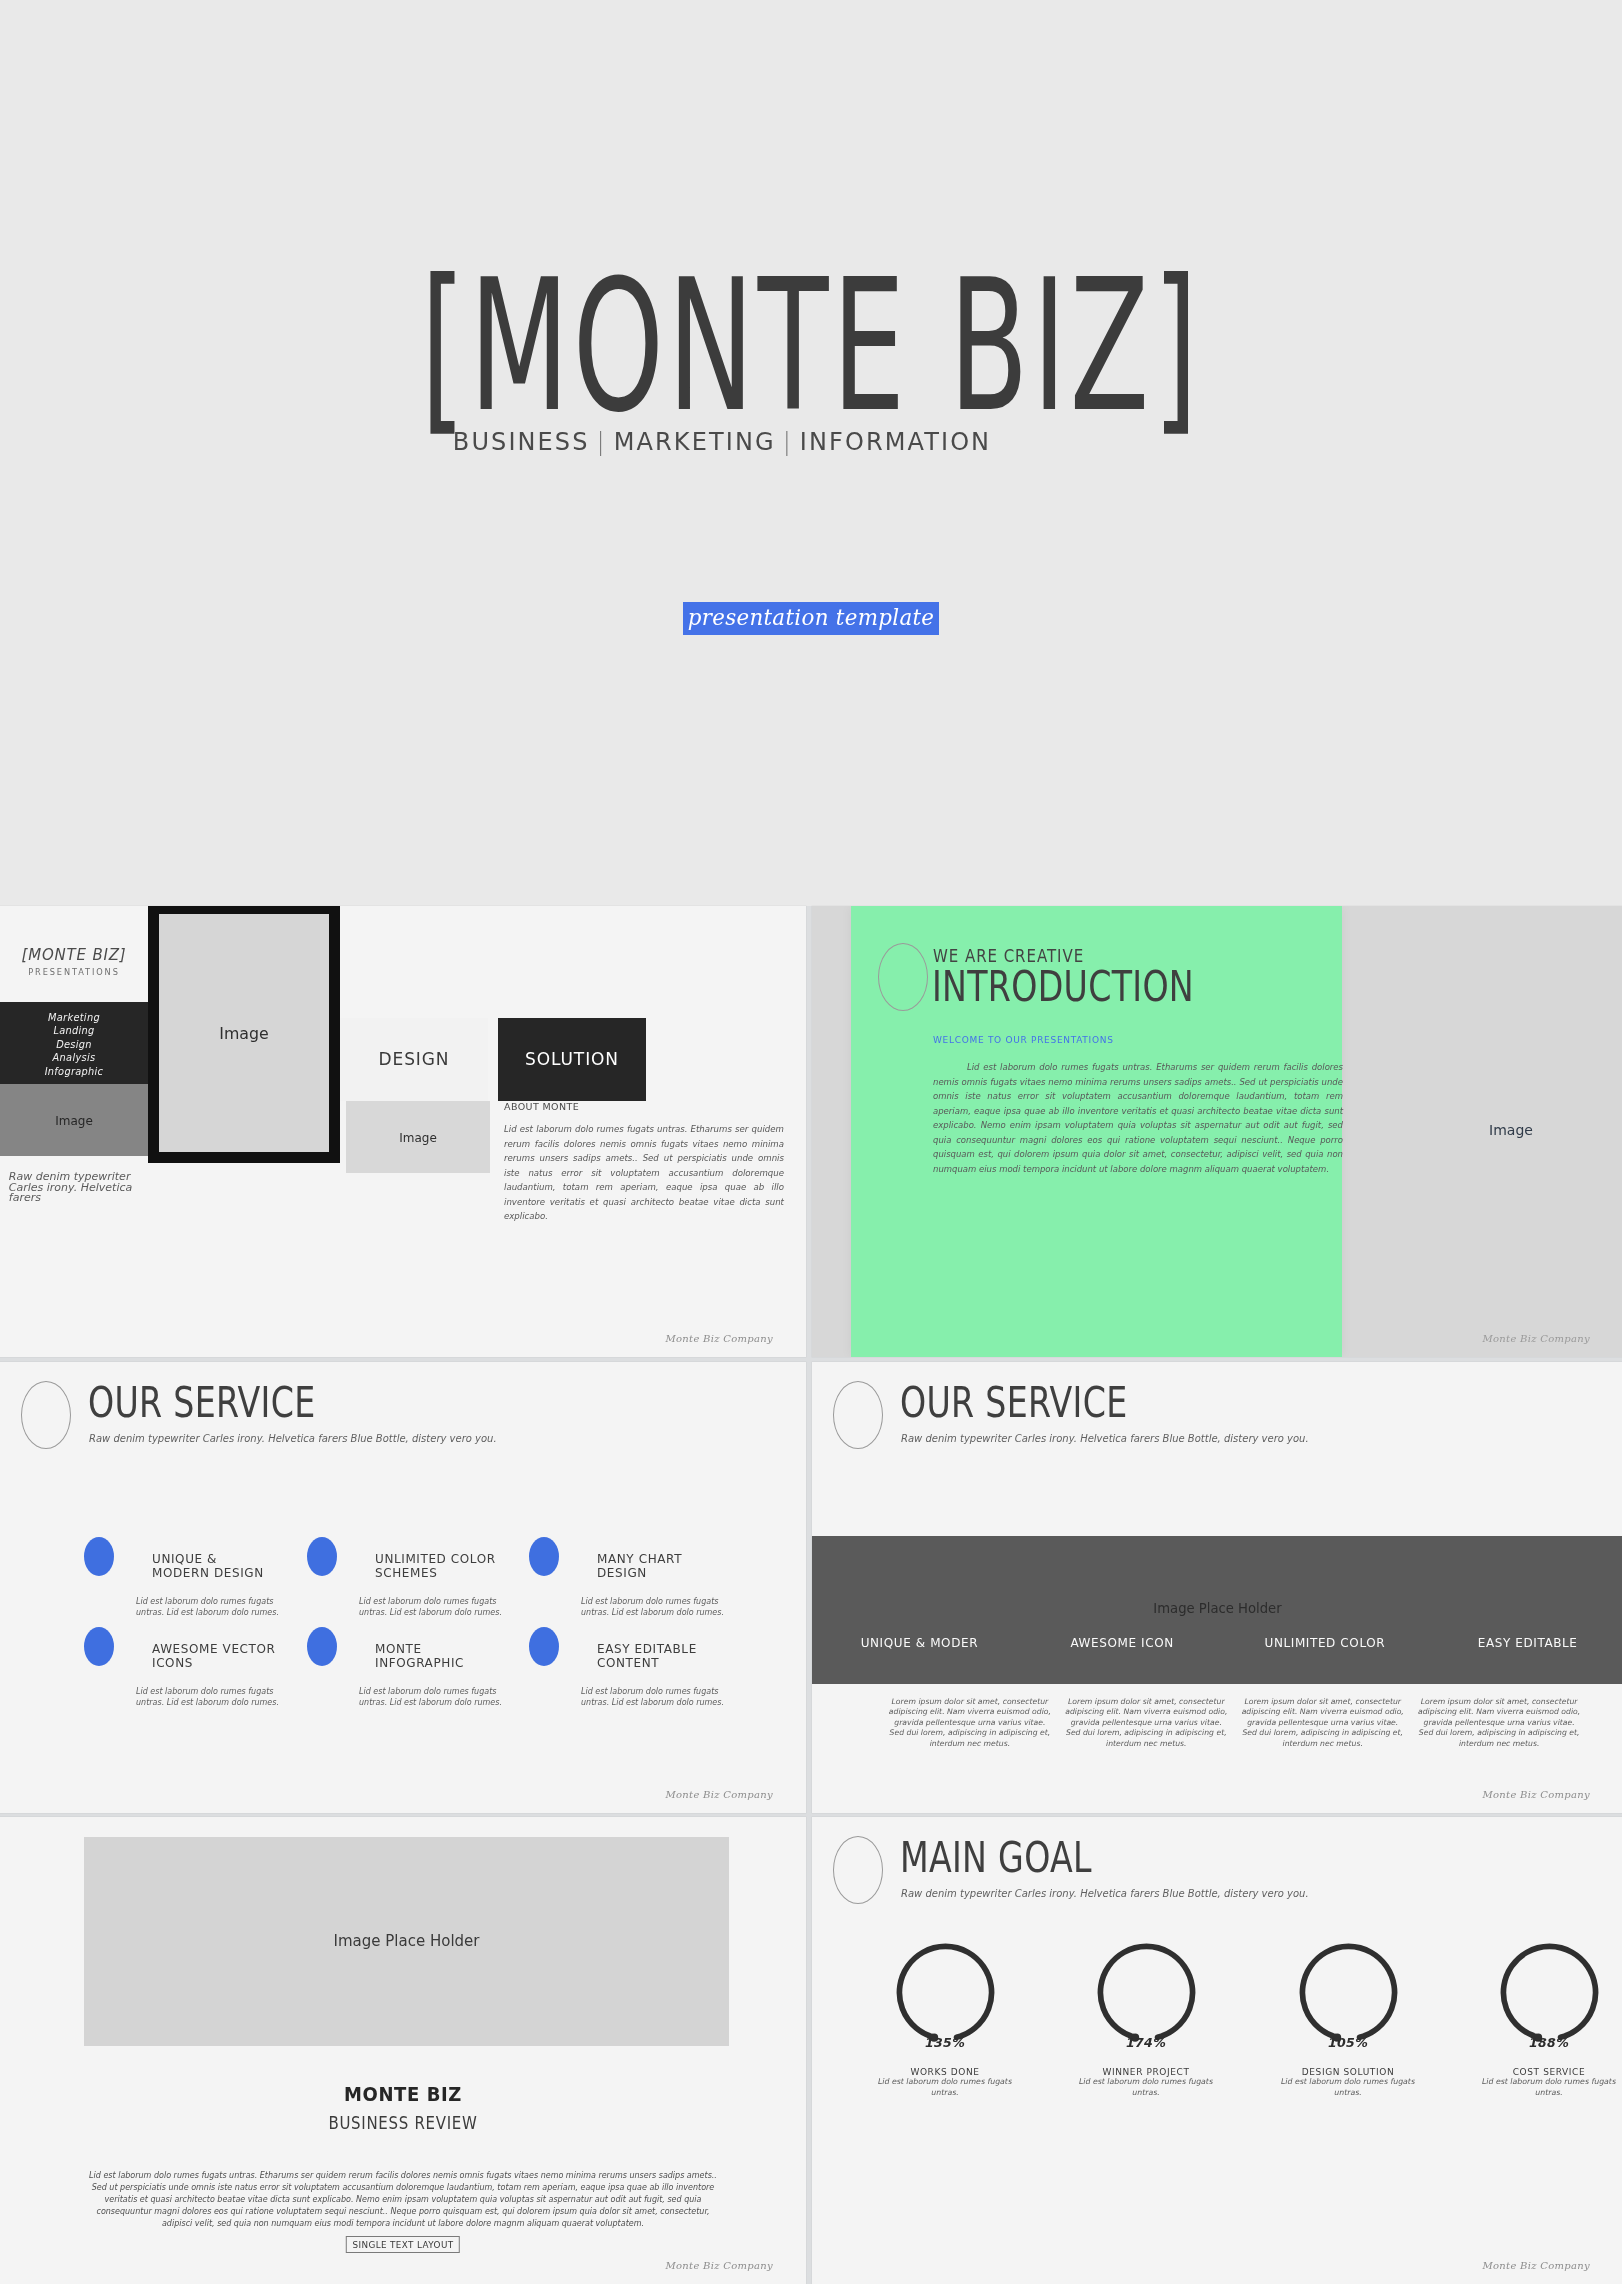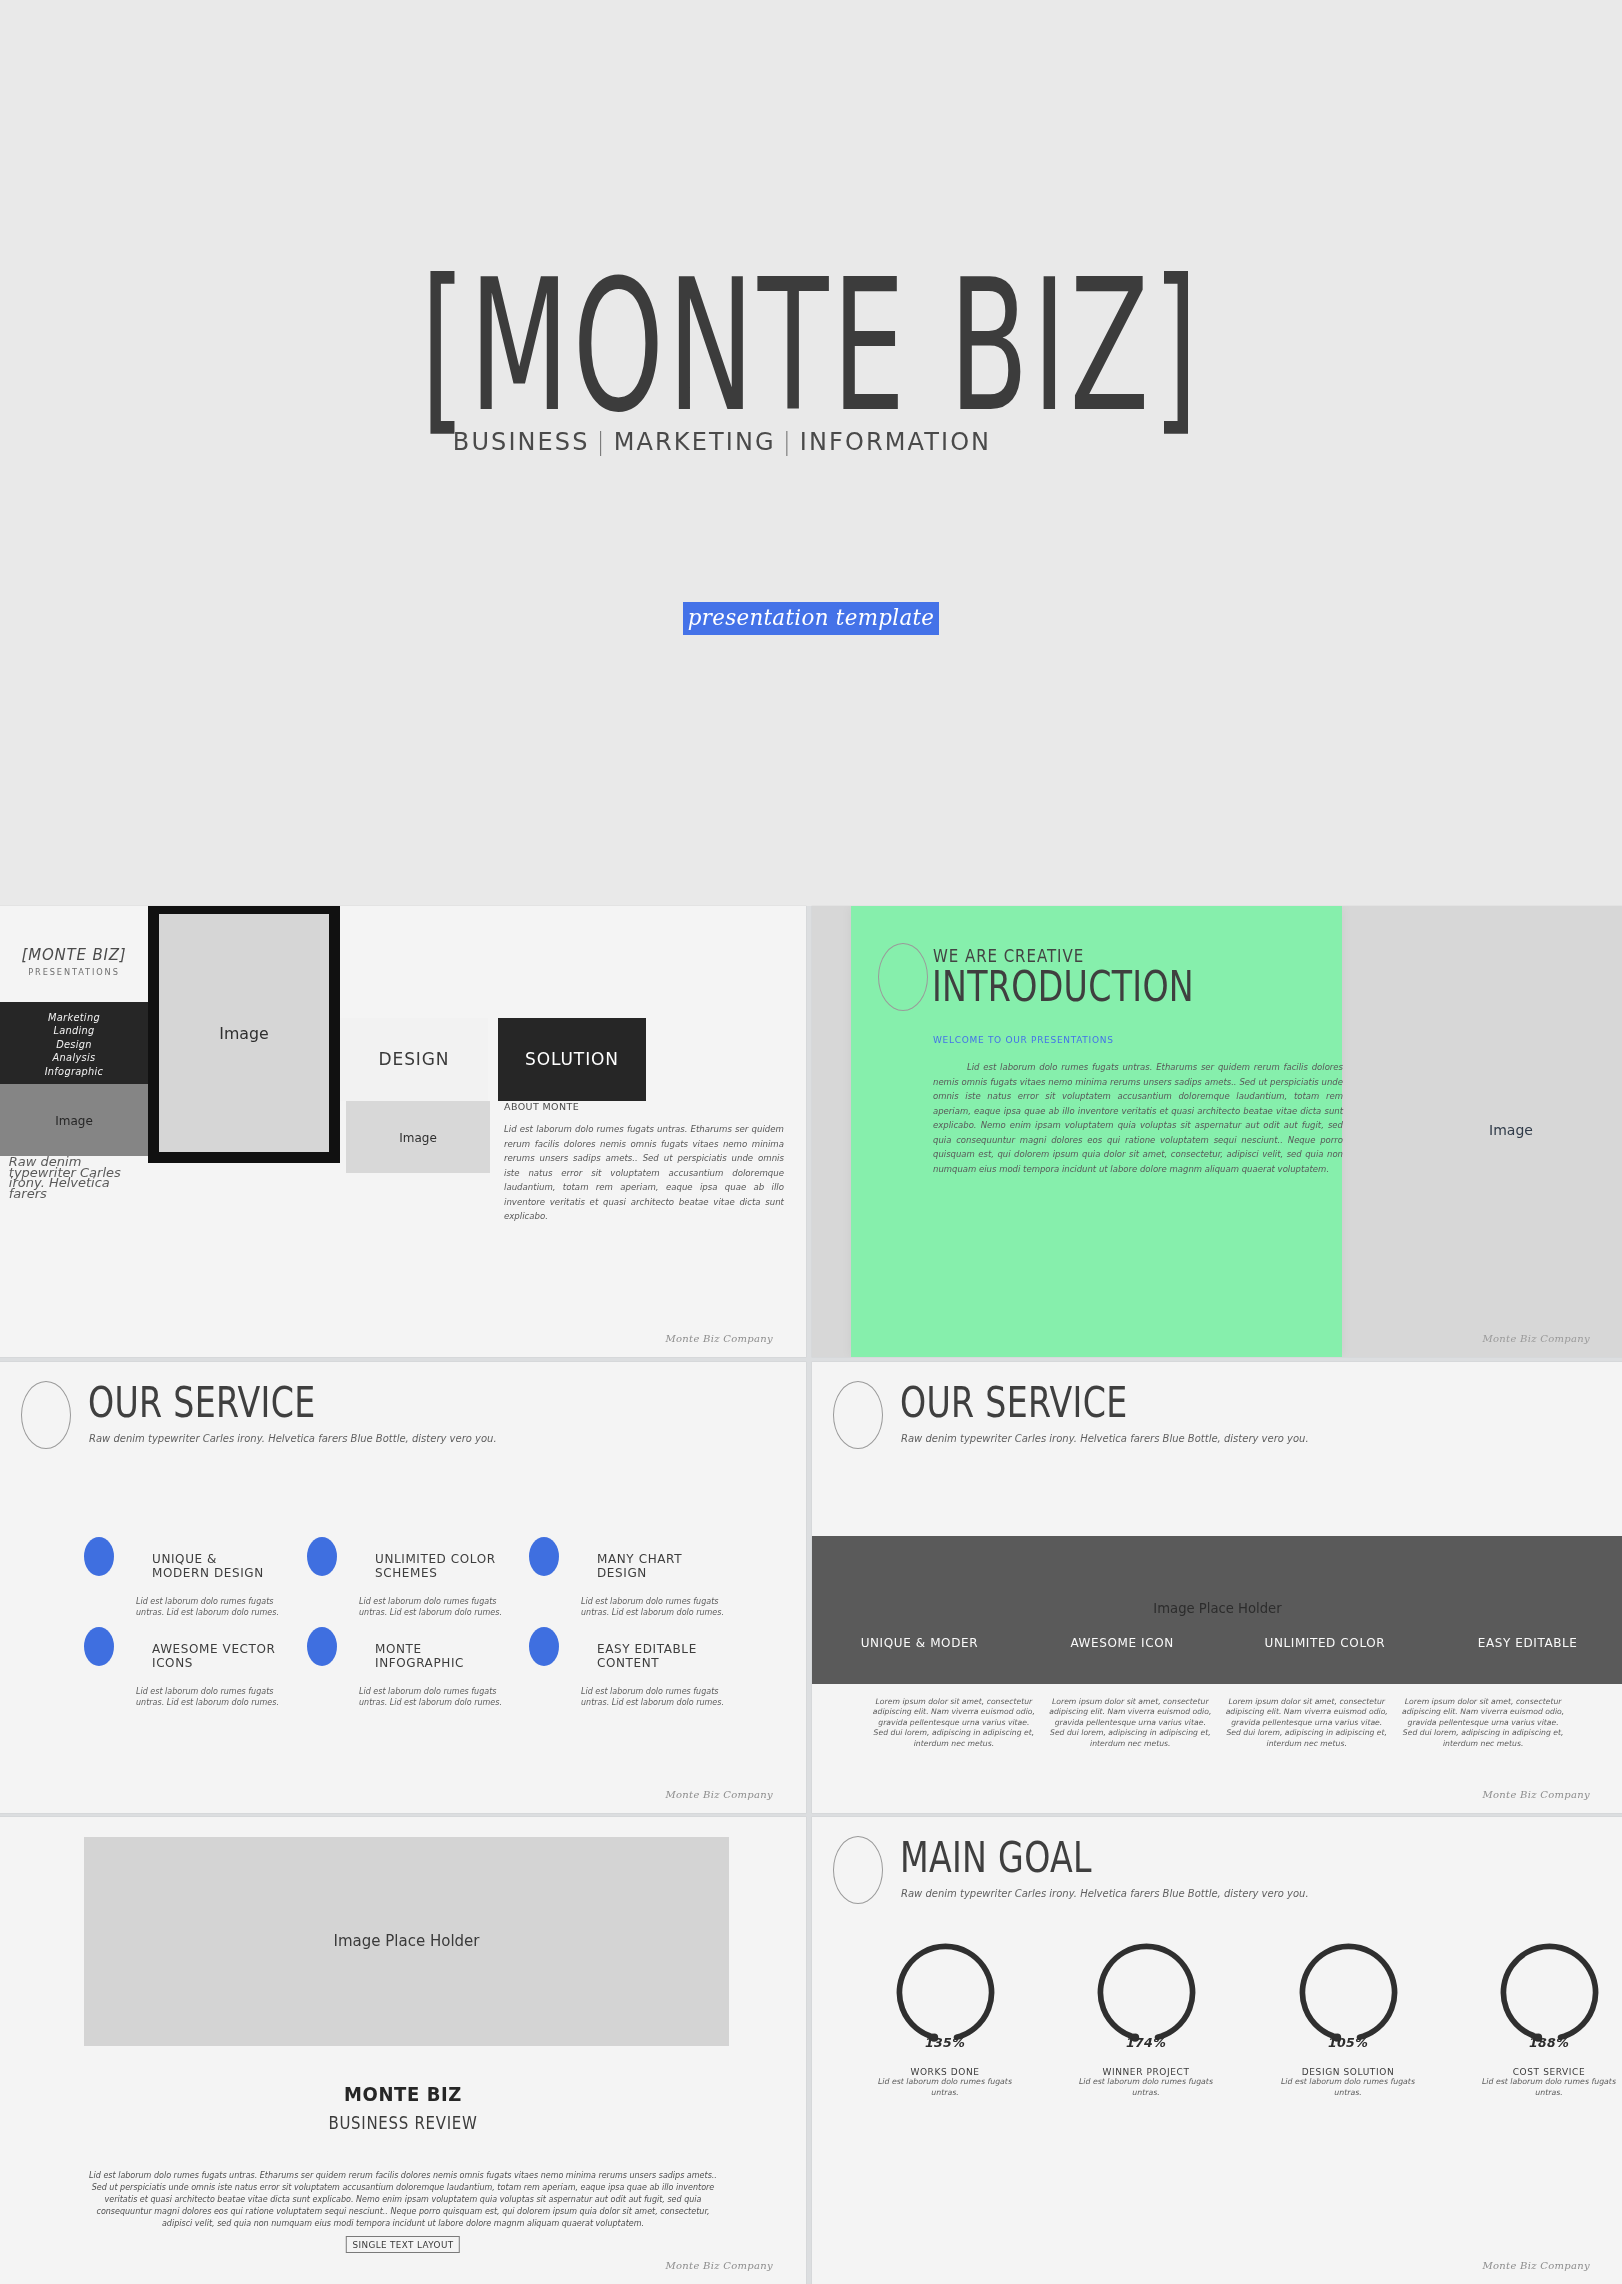--- a/index.html
+++ b/index.html
@@ -99,22 +99,22 @@
     position:absolute;left:0;top:178px;width:148px;height:72px;background:#858585;
   }
   .m-gray span{
     position:absolute;left:0;top:30px;width:148px;text-align:center;
     font-size:12px;color:#262626;
   }
   .m-note{
     position:absolute;left:0;top:251px;width:148px;height:25px;background:#f4f4f4;
   }
   .m-note p{
-    margin:0;position:absolute;left:8.8px;top:0;width:135px;
-    font-size:13px;line-height:10.7px;color:#5a5a5a;font-style:italic;
+    margin:0;position:absolute;left:8.8px;top:15px;width:135px;
+    font-size:11px;line-height:10.7px;color:#5a5a5a;font-style:italic;
   }
   .m-bigimg{
     position:absolute;left:148px;top:-3.8px;width:192px;height:261px;
     background:#111111;padding:11.3px;box-sizing:border-box;
   }
   .m-bigimg .inner{
     width:100%;height:100%;background:#d6d6d6;position:relative;
   }
   .m-bigimg .inner span{
     position:absolute;left:0;top:50%;width:100%;margin-top:-8.8px;
@@ -214,21 +214,21 @@
     position:absolute;left:0;top:174px;width:811px;height:148px;background:#5a5a5a;
   }
   .band .ph{
     position:absolute;left:0;top:65px;width:100%;text-align:center;
     font-size:13.2px;color:#2c2c2c;
   }
   .band-cols{position:absolute;left:0;top:100px;width:811px;display:flex;}
   .band-cols .bc{
     flex:1;text-align:center;font-size:12px;color:#fafafa;letter-spacing:0.6px;padding-left:12px;
   }
-  .dark-cols{position:absolute;left:60px;top:335px;width:693px;display:flex;gap:12.6px;}
+  .dark-cols{position:absolute;left:76px;top:335px;width:693px;display:flex;gap:12.6px;}
   .dark-cols .dc{
     flex:1;font-size:7.7px;line-height:10.4px;color:#5b5b5b;font-style:italic;
     text-align:center;
   }
 
   
   .rev-img{
     position:absolute;left:84px;top:19.5px;width:645px;height:209px;background:#d4d4d4;
   }
   .rev-img span{

